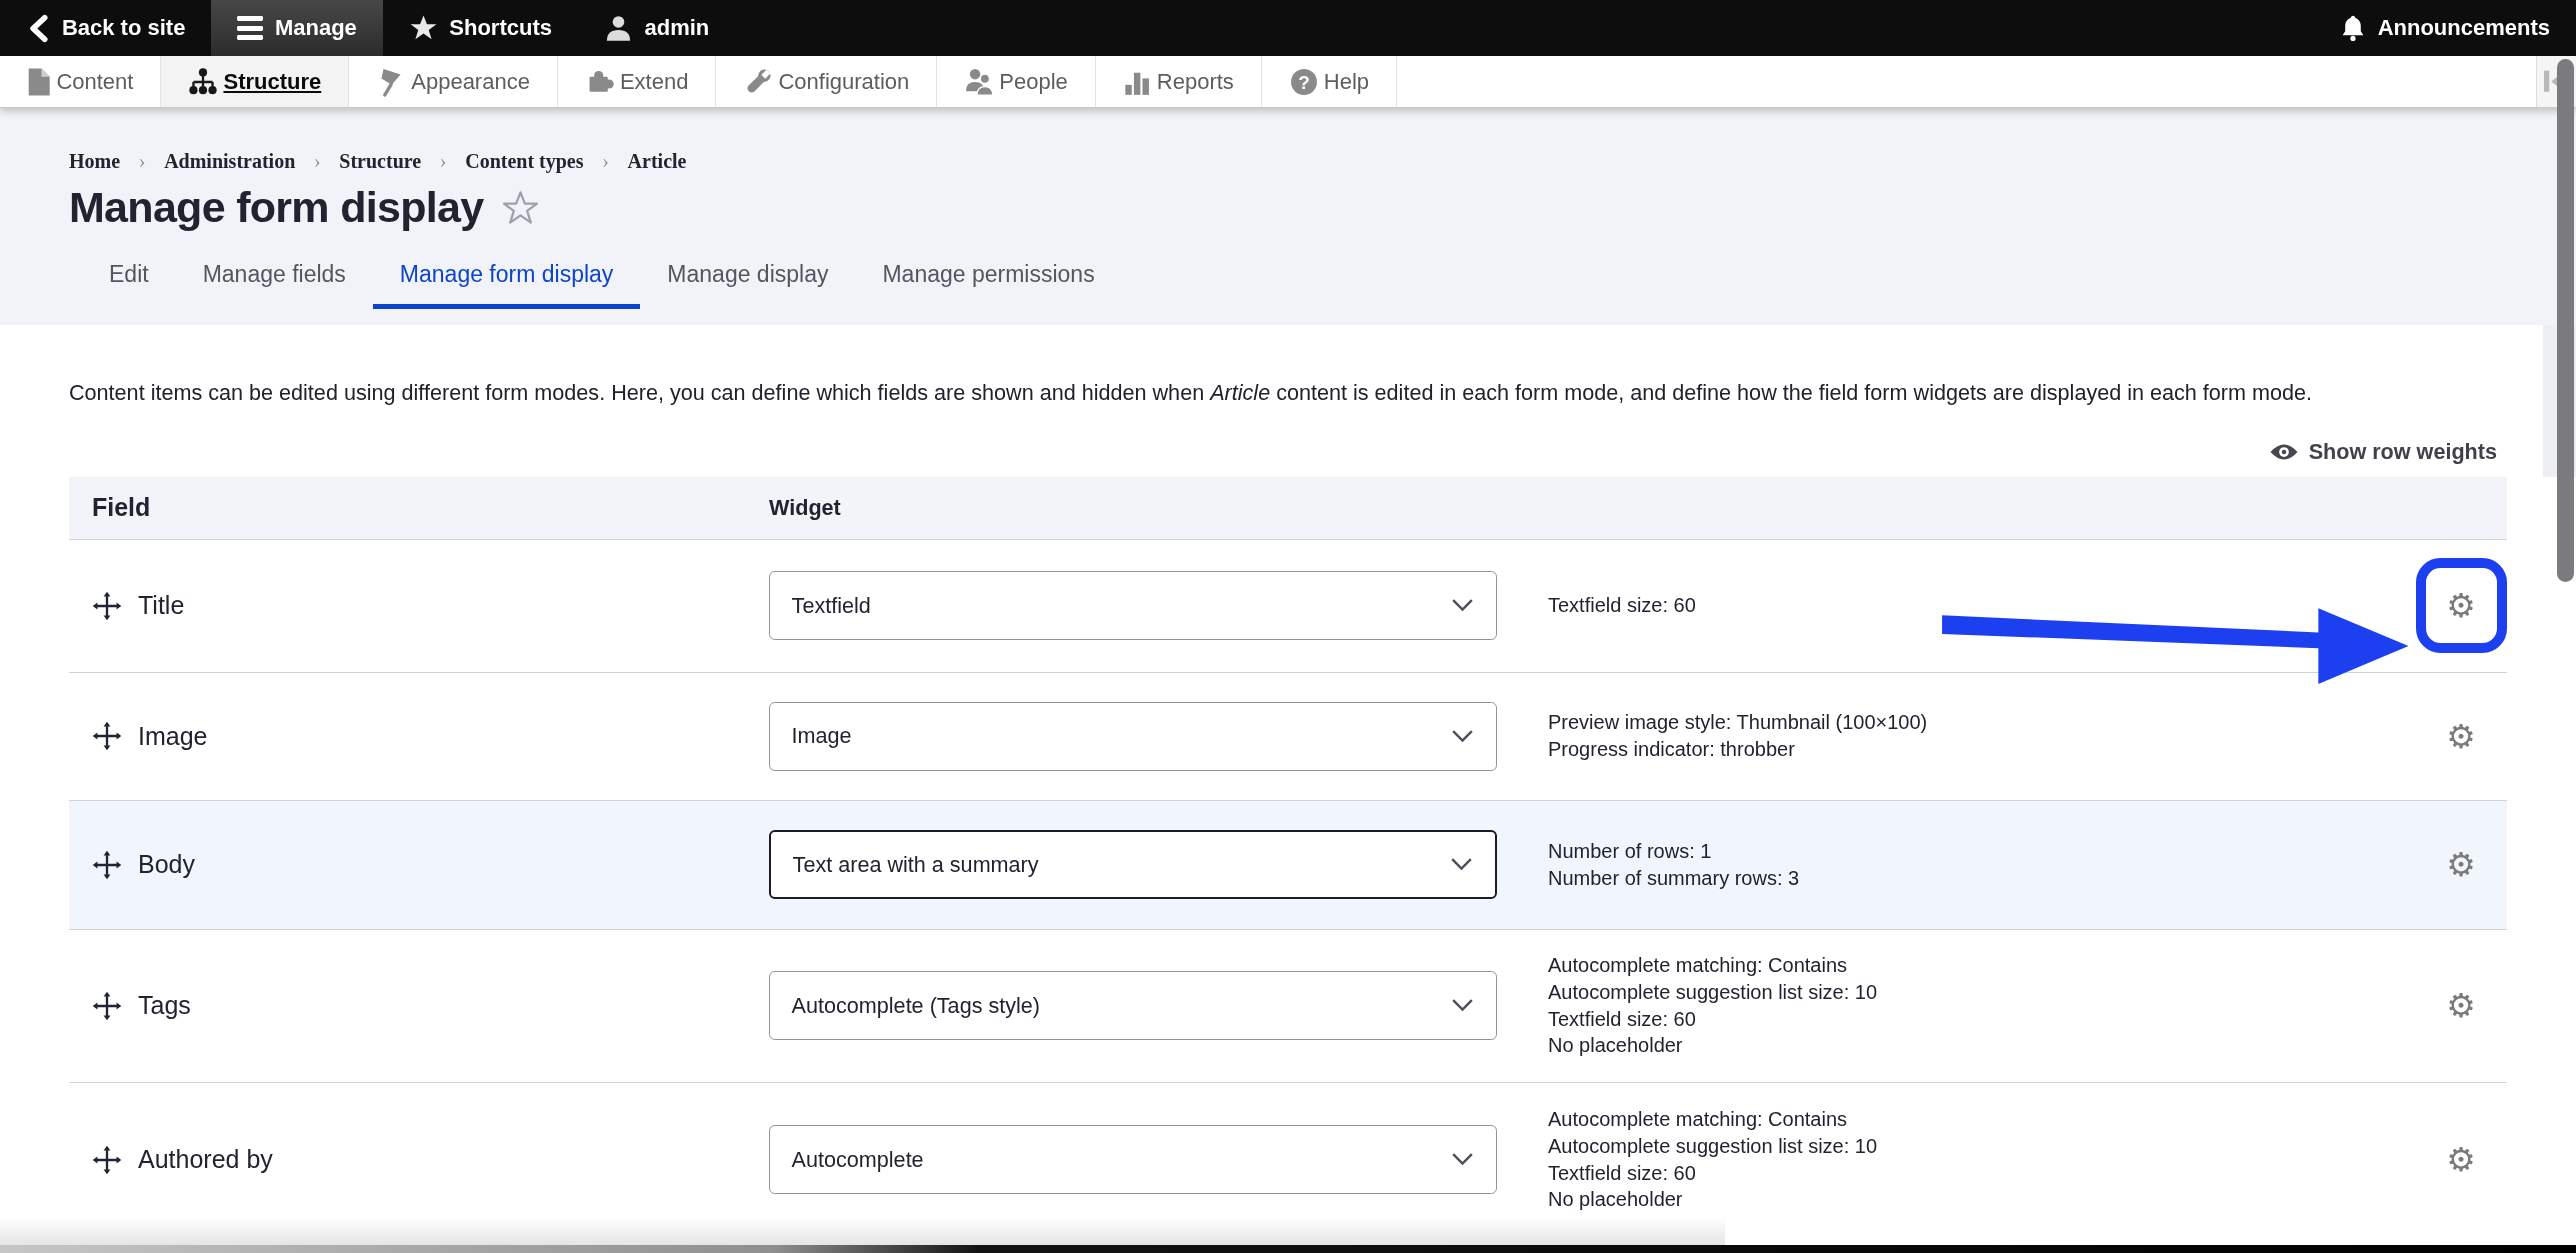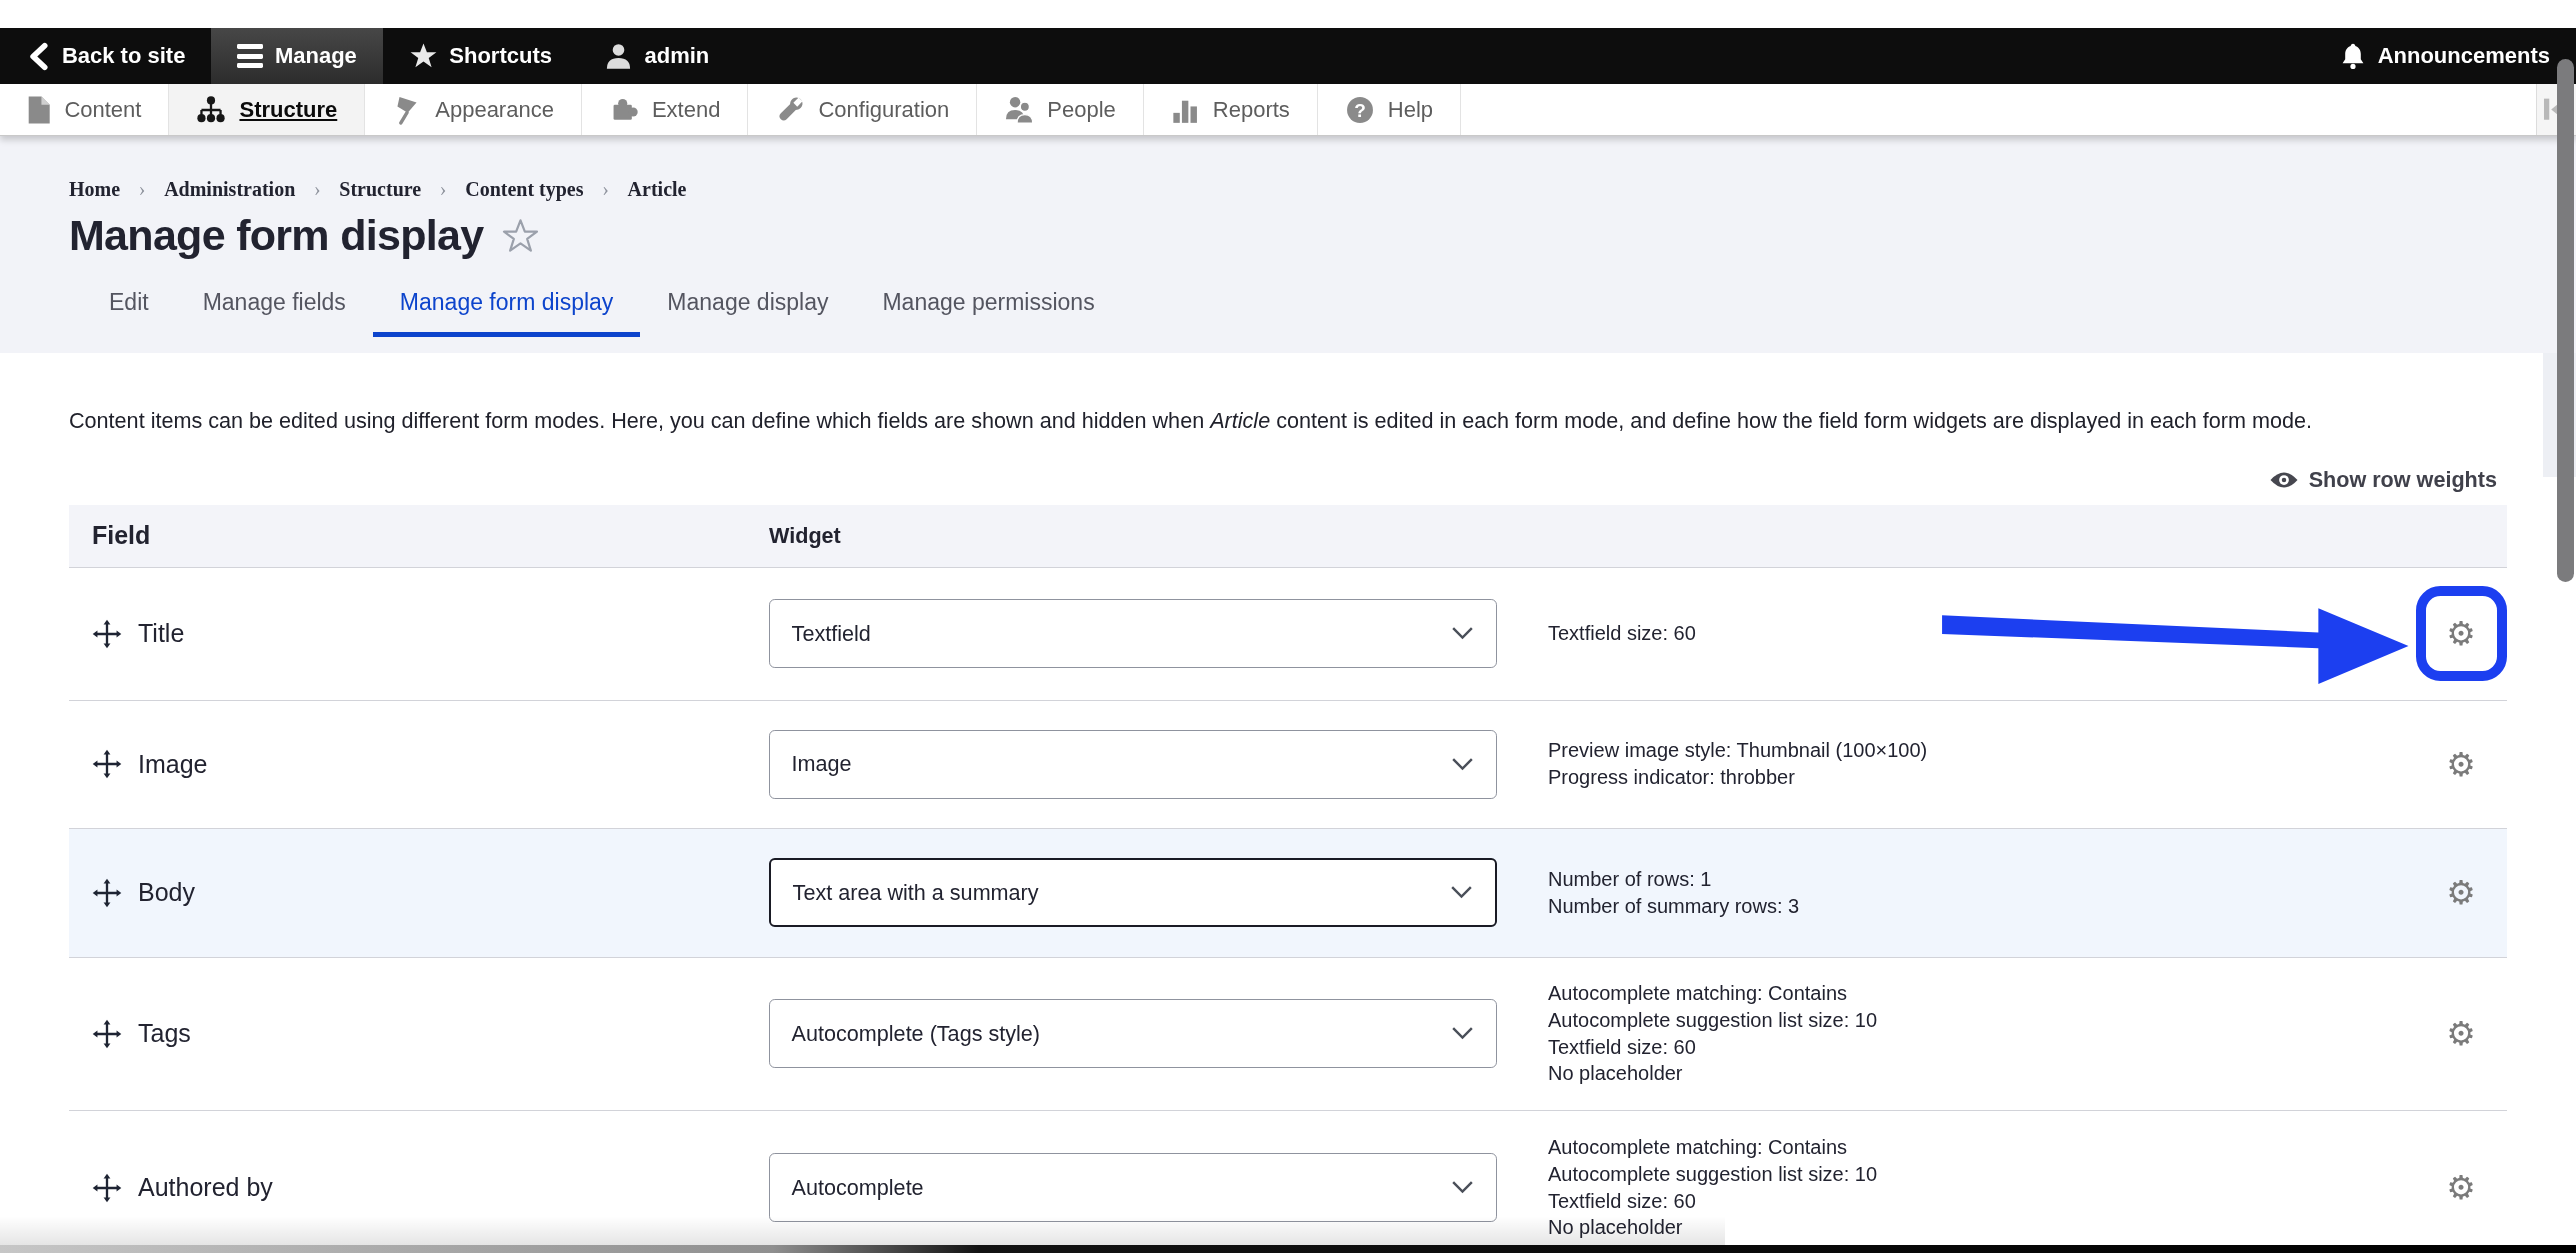--- a/index.html
+++ b/index.html
@@ -1,30 +1,30 @@
 <!DOCTYPE html>
 <html style="font-size:11.5px"><head>
 <meta charset="utf-8">
 <style>
   * { margin:0; padding:0; box-sizing:border-box; }
   html,body { width:2576px; height:1254px; overflow:hidden; }
   body { font-family:"Liberation Sans", sans-serif; background:#fff; position:relative; color:#222330; }
 
   
-  .topbar { height:56px; background:#0d0d0d; display:flex; align-items:stretch; position:relative; z-index:30;margin-top:28px; }
+  .topbar { height:56px; background:#0d0d0d; display:flex; align-items:stretch; position:relative; z-index:30; }
   .tb-item { display:flex; align-items:center; gap:11.5px; padding:0 26px; color:#fff; font-weight:bold; font-size:22px; cursor:pointer; }
   .tb-item.manage { background:linear-gradient(#474747,#2c2c2c); }
   .tb-spacer { flex:1; }
   .burger { display:flex; flex-direction:column; gap:4.3px; }
   .burger span { display:block; width:26px; height:5px; background:#fff; border-radius:1.4px; }
 
   
   .menubar { height:52px; background:#fff; display:flex; align-items:stretch; position:relative; z-index:25;
              border-bottom:0.7px solid #c9c9c9; box-shadow:0 3.6px 6.5px rgba(0,0,0,.18); }
-  .mi { display:flex; align-items:center; gap:13px; padding:0 27px; font-size:22px; color:#5d5d5d;
+  .mi { display:flex; align-items:center; gap:5px; padding:0 27px; font-size:22px; color:#5d5d5d;
         border-right:0.7px solid #e3e3e3; cursor:pointer; white-space:nowrap; }
   .mi.active { background:#f3f3f3; color:#0b0b0b; }
   .mi.active .mi-label { text-decoration:underline; font-weight:bold; }
   .toggle-cell { margin-left:auto; width:40px; display:flex; align-items:center; justify-content:center;
                  background:#f5f5f5; border-left:0.7px solid #dcdcdc; cursor:pointer; }
 
   
   .page-header { height:217px; background:#f2f3f8; padding:42px 69px 0; position:relative; z-index:5; }
   .crumb { display:flex; align-items:center; gap:18.7px; font-size:20px; font-weight:bold; color:#222330;font-family:Liberation Serif, serif; }
   .crumb .sep { color:#8e929c; font-weight:normal; }

